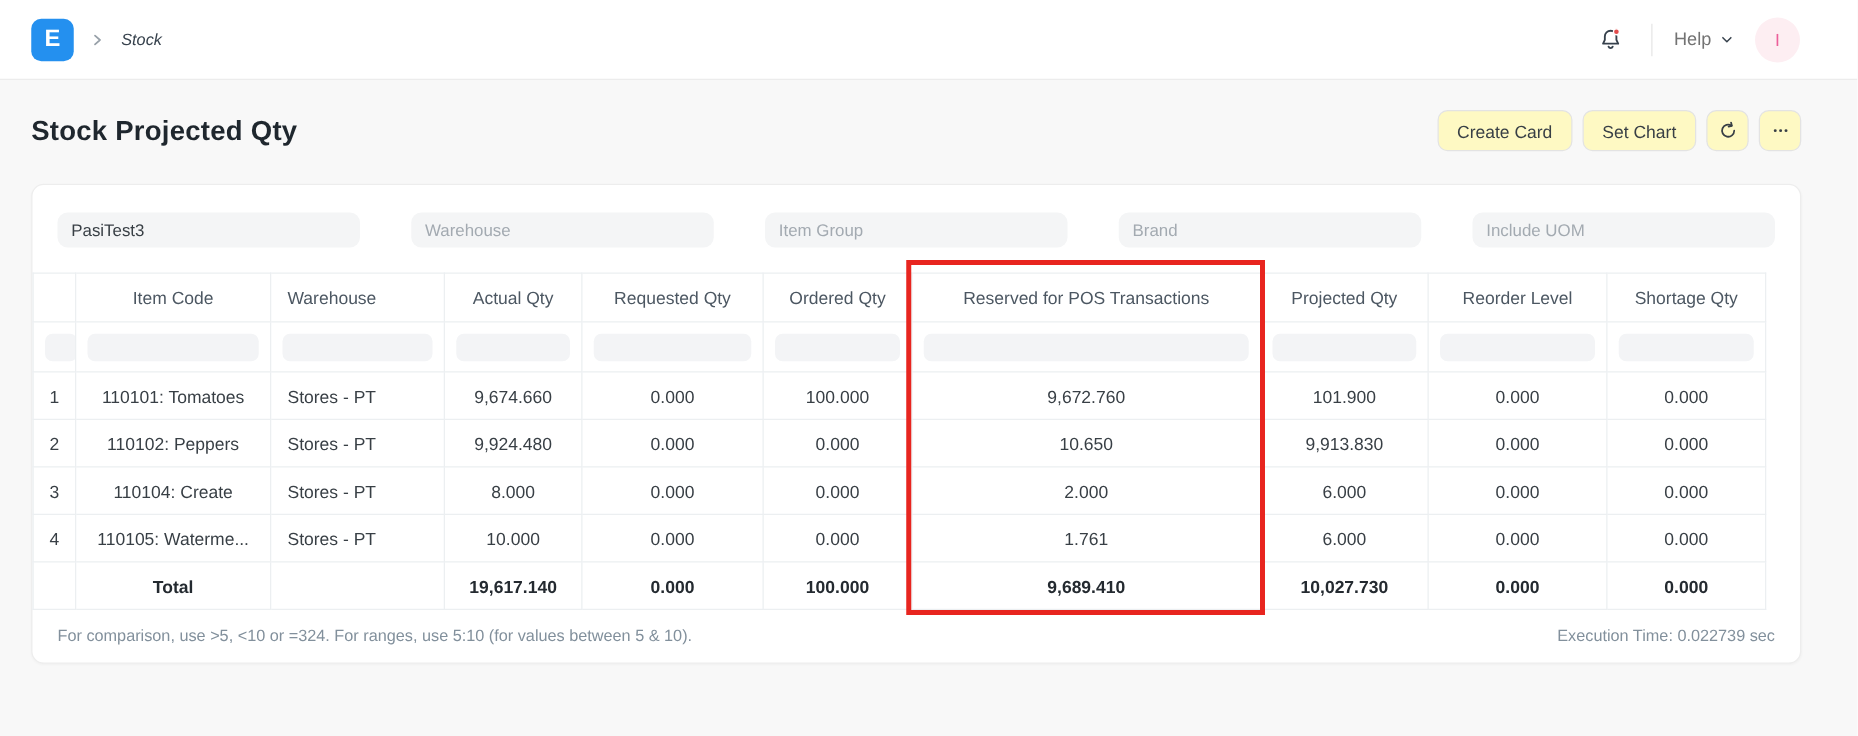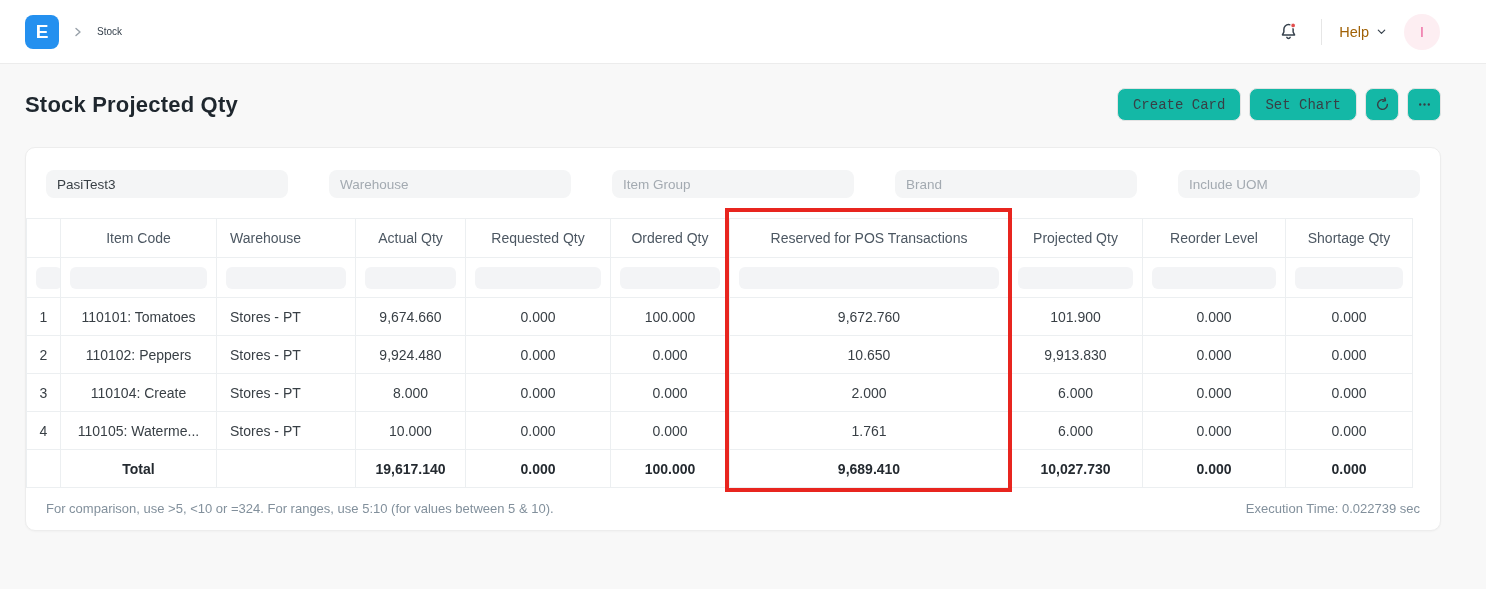--- a/index.html
+++ b/index.html
@@ -17,50 +17,50 @@
     display:flex; align-items:center; justify-content:space-between;
     padding:0 46px 0 25px;
   }
   .nav-left { display:flex; align-items:center; gap:13px; }
   .logo {
     width:34px; height:34px; background:#2490ef; border-radius:8px;
     color:#fff; font-weight:700; font-size:19px;
     display:flex; align-items:center; justify-content:center; cursor:pointer;
   }
   .crumb-chevron { display:flex; align-items:center; }
-  .crumb { font-size:10px; color:#36414c; cursor:pointer; }
+  .crumb { font-size:13px; color:#36414c; cursor:pointer;font-style:italic; }
 
   .nav-right { display:flex; align-items:center; gap:17px; }
   .searchbox {
     width:336px; height:40px; background:#f3f4f5; border-radius:10px;
     display:flex; align-items:center; gap:9px; padding:0 13px;
   }
   .searchbox input {
     flex:1; border:none; background:transparent; outline:none;
     font-size:14px; color:#383f45; font-family:inherit; min-width:0;
   }
   .searchbox input::placeholder { color:#7e868d; }
   .bell-btn { position:relative; background:none; border:none; padding:4px 6px; cursor:pointer; display:flex; }
   .divider { width:1px; height:26px; background:#e6e6e6; }
-  .help { display:flex; align-items:center; gap:7px; font-size:14.5px; color:#a16207; cursor:pointer; }
+  .help { display:flex; align-items:center; gap:7px; font-size:14.5px; color:#737373; cursor:pointer; }
   .avatar {
     width:36px; height:36px; border-radius:50%; background:#fdeef2;
     color:#ec5f9a; font-size:14px; display:flex; align-items:center; justify-content:center;
     cursor:pointer;
   }
 
   
   .main { padding:0 45px 0 25px; }
   .title-row { margin-top:24px; display:flex; justify-content:space-between; align-items:center;gap:24px; }
   .page-title { margin:0; font-size:22px; font-weight:700; color:#1f272e; letter-spacing:.2px; }
   .actions { display:flex; align-items:center; gap:8px; }
   .btn {
-    background:#14b8a6; border:1px solid #e3e3e3; border-radius:8px;
+    background:#fef9c3; border:1px solid #e3e3e3; border-radius:8px;
     height:33px; padding:0 15px; font-size:14px; color:#383f45;
-    font-family:Liberation Mono, monospace; cursor:pointer; display:flex; align-items:center; justify-content:center;
+    font-family:Liberation Sans, sans-serif; cursor:pointer; display:flex; align-items:center; justify-content:center;
   }
   .btn.icon-btn { width:34px; padding:0; }
 
   
   .card {
     position:relative; margin-top:26px; background:#fff;
     border:1px solid #ededed; border-radius:10px;
     box-shadow:0 1px 2px rgba(0,0,0,.03);
   }
   .filters { display:flex; gap:41px; padding:22px 20px 20px; }

